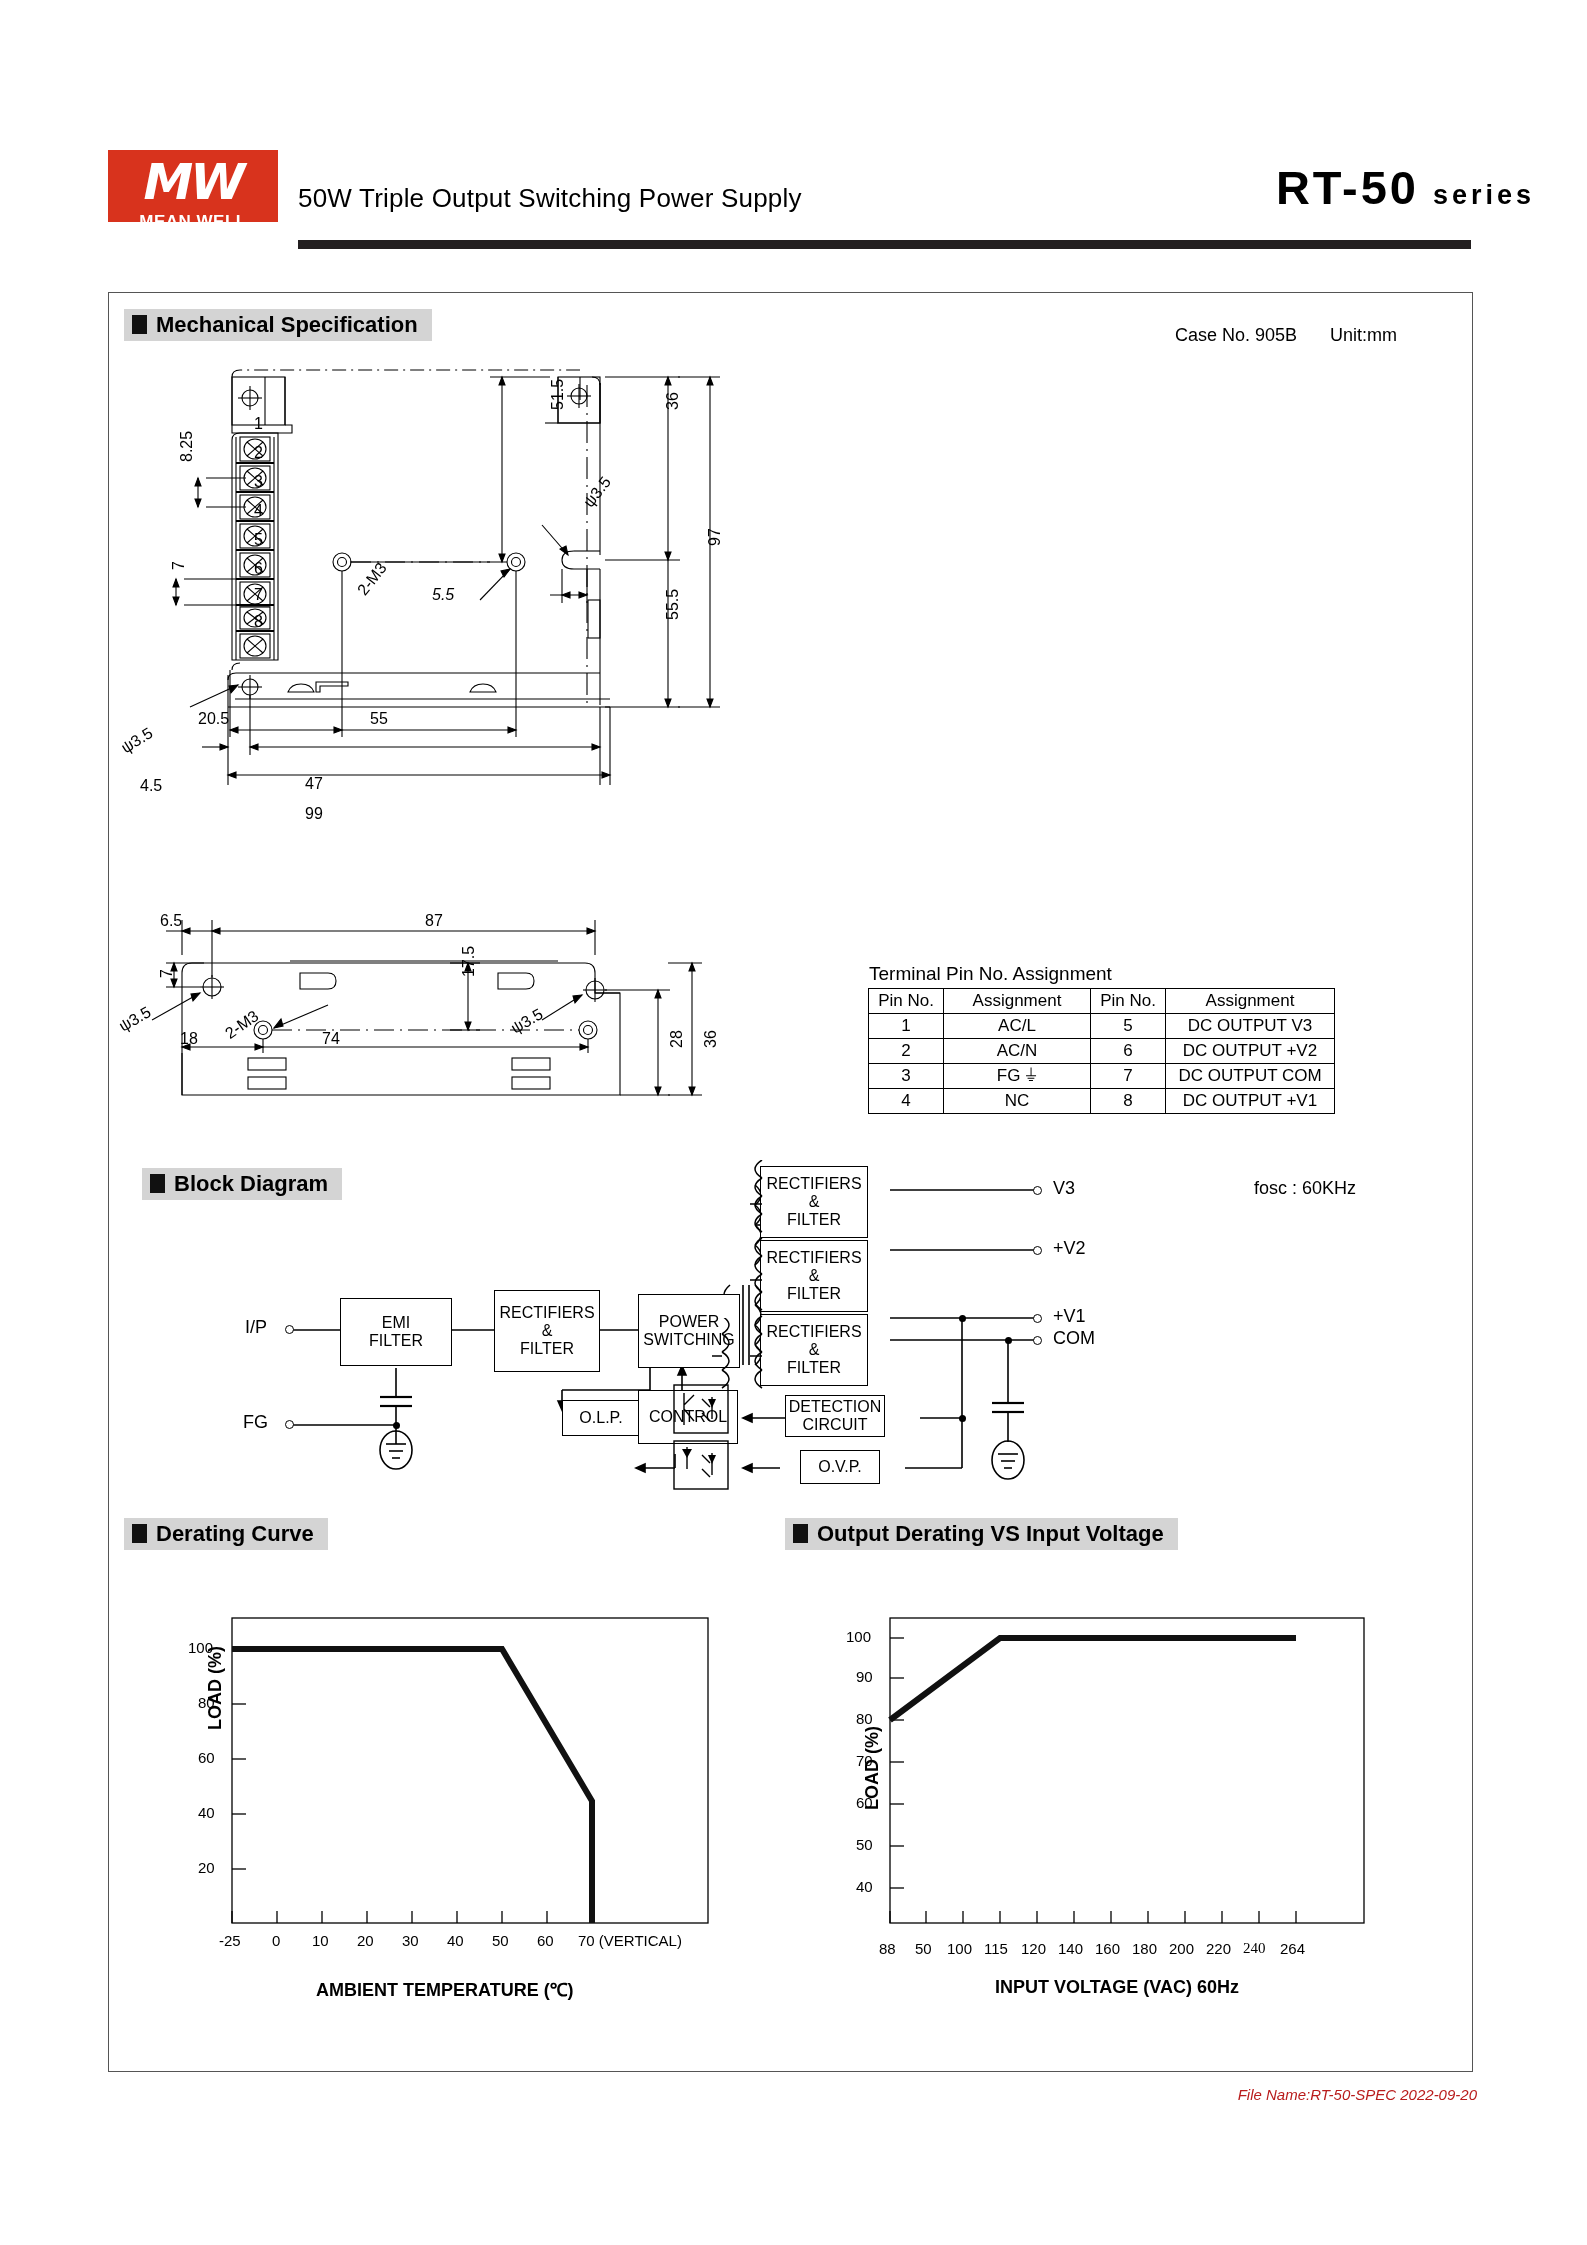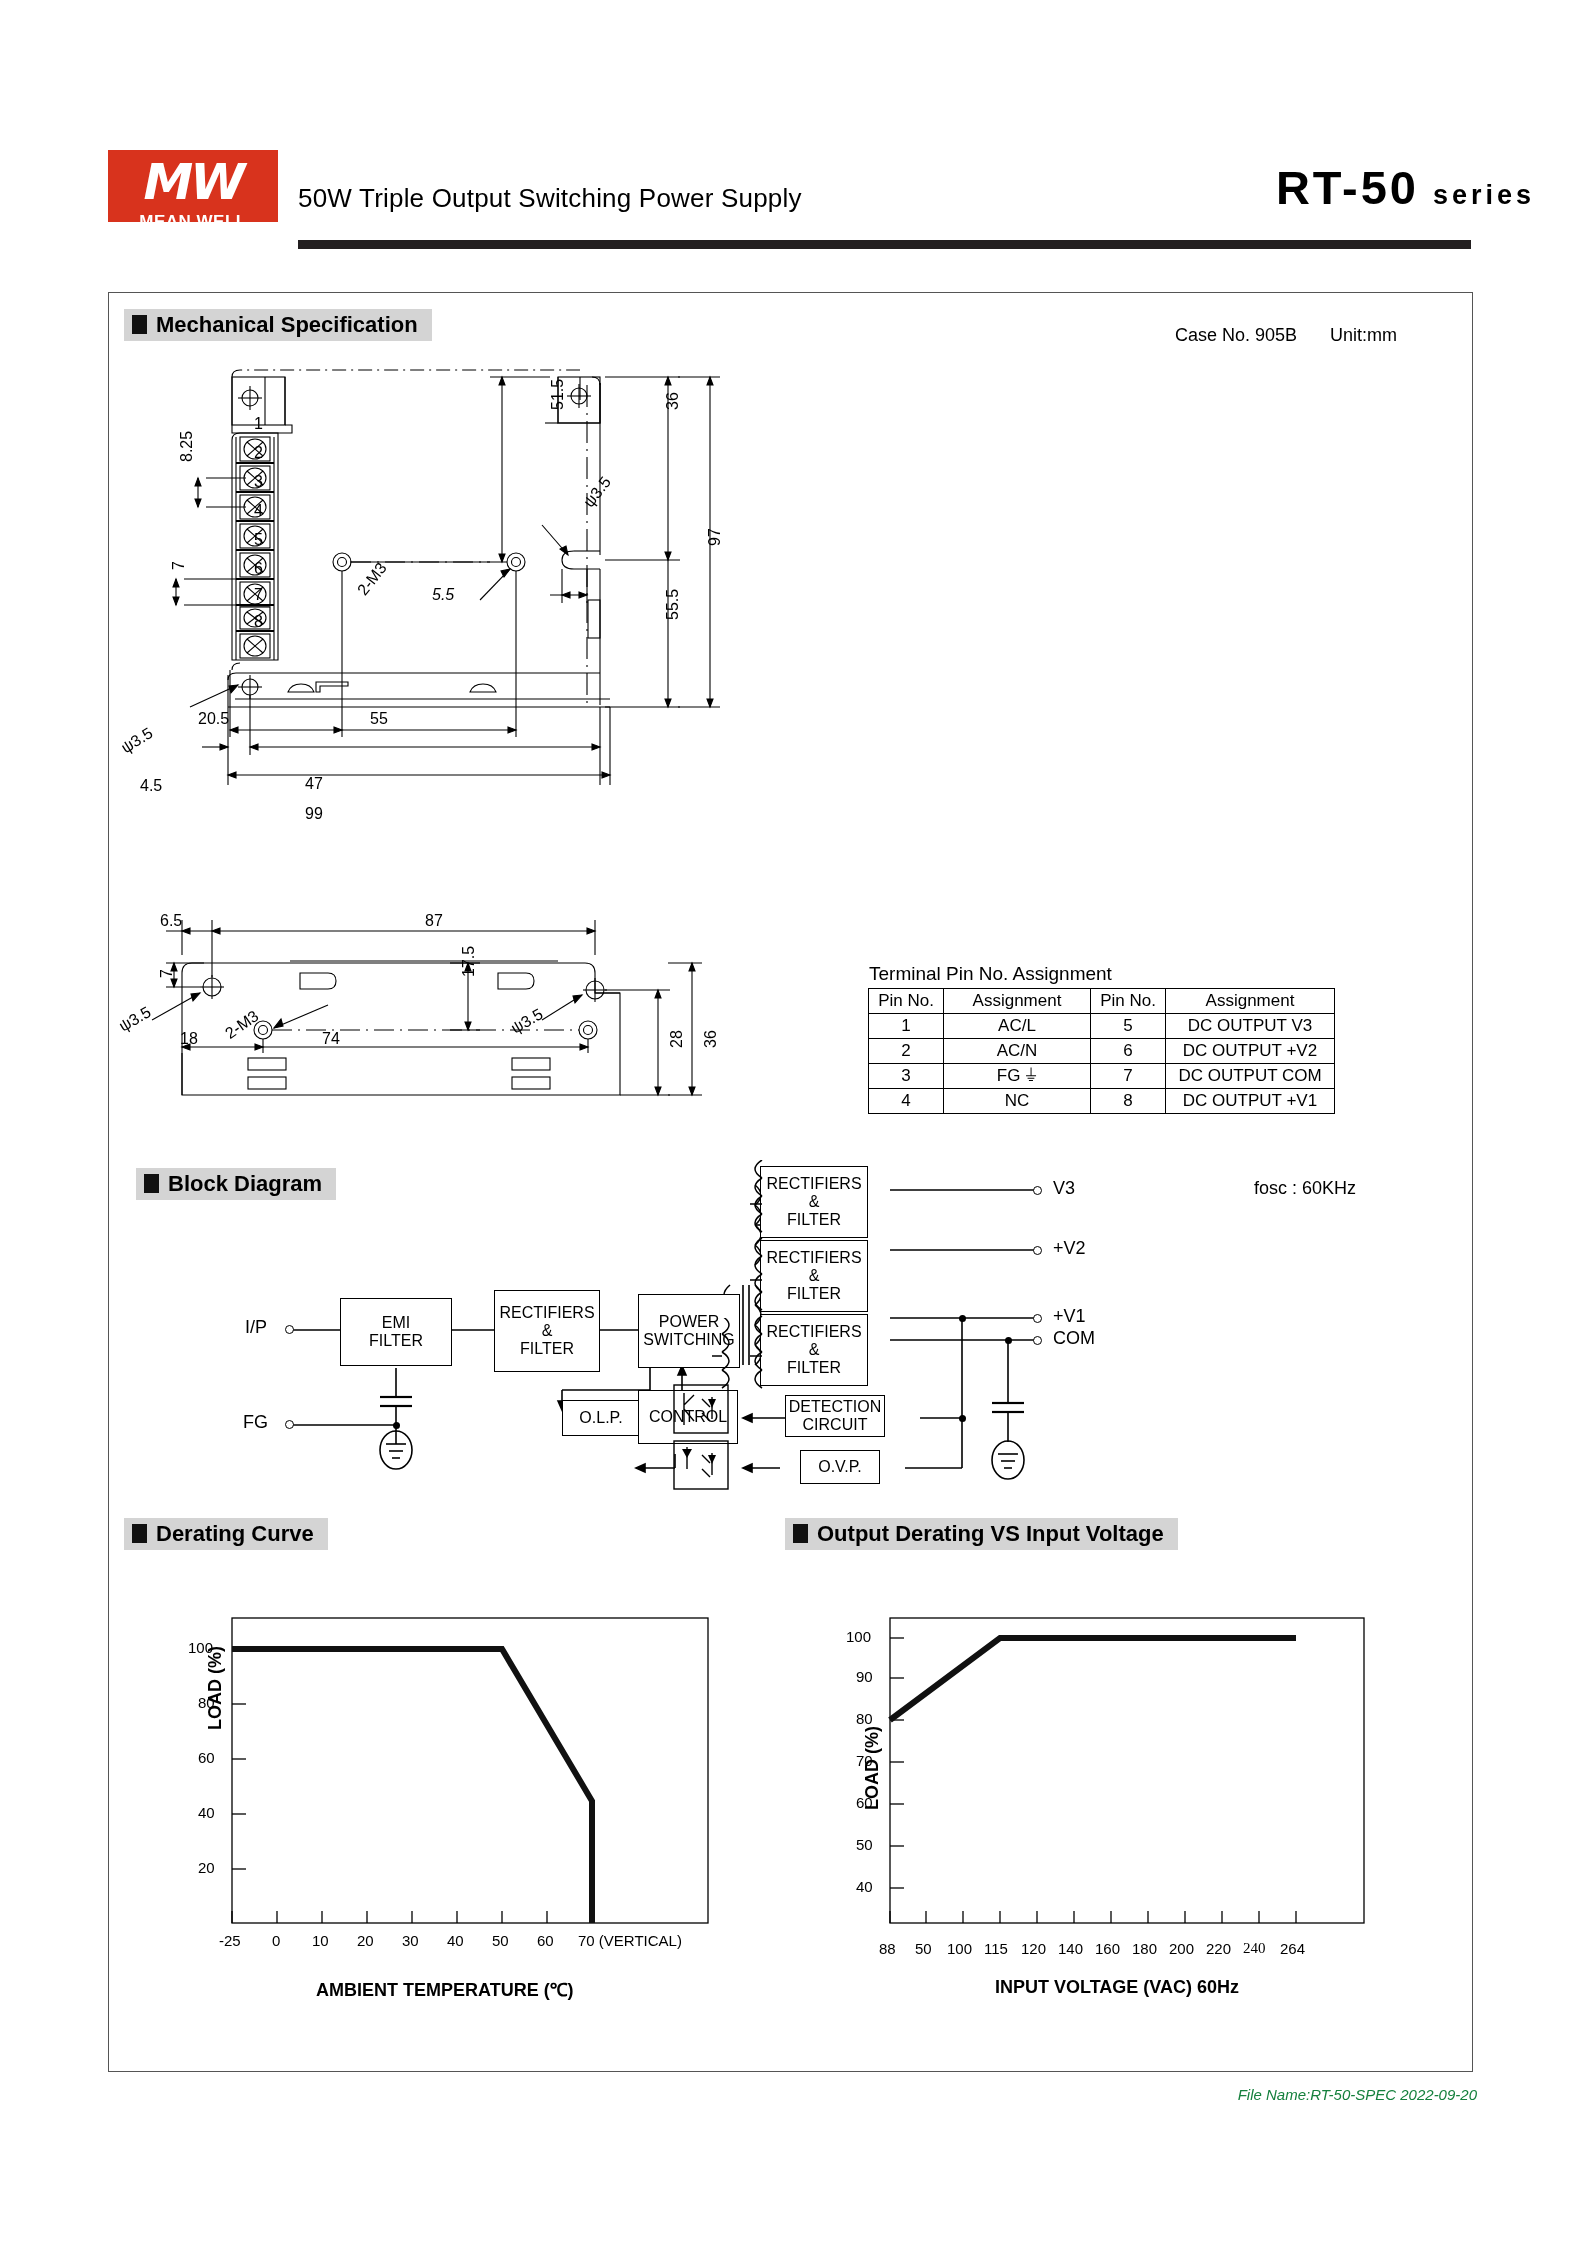--- a/index.html
+++ b/index.html
@@ -44,21 +44,21 @@
   .bd-term{position:absolute;width:9px;height:9px;border:1.6px solid #000;border-radius:50%;box-sizing:border-box;background:#fff;}
   .bd-lbl{position:absolute;font-size:18px;white-space:nowrap;}
   .bd-dot{position:absolute;width:7px;height:7px;background:#000;border-radius:50%;}
 
   
   .chart-axis-y{font-size:18px;font-weight:bold;white-space:nowrap;transform:rotate(-90deg);transform-origin:left top;}
   .chart-xtitle{position:absolute;font-size:18px;font-weight:bold;white-space:nowrap;}
   .tick{position:absolute;font-size:15px;white-space:nowrap;}
 
   
-  #footer{right:110px;top:2086px;font-size:15px;font-style:italic;color:#15803d;white-space:nowrap;}
+  #footer{right:110px;top:2086px;font-size:15px;font-style:italic;color:#b91c1c;white-space:nowrap;}
 </style>
 </head>
 <body>
 
 <div class="abs" id="header">
   <div class="abs" id="logo-box">
     <div id="logo-mw">MW</div>
     <div id="logo-sub">MEAN WELL</div>
   </div>
   <div class="abs" id="hdr-subtitle">50W Triple Output Switching Power Supply</div>
@@ -417,21 +417,21 @@
     </tr>
     <tr>
       <td class="c1">4</td>
       <td class="c2">NC</td>
       <td class="c3">8</td>
       <td class="c4">DC OUTPUT +V1</td>
     </tr>
   </tbody>
 </table>
 
-<div class="abs" style="left:118px;top:1168px;padding-left:18px;">
+<div class="abs" style="left:124px;top:1168px;padding-left:18px;">
   <span class="sec-head"><span class="sq"></span><span>Block Diagram</span></span>
 </div>
 
 <svg class="abs" style="left:130px;top:1150px;" width="1330" height="370" viewBox="0 0 1330 370">
   <g stroke="#000" fill="none" stroke-width="1.6">
 
     <line x1="160" y1="180" x2="210" y2="180"></line>
 
     <line x1="322" y1="180" x2="364" y2="180"></line>
 

